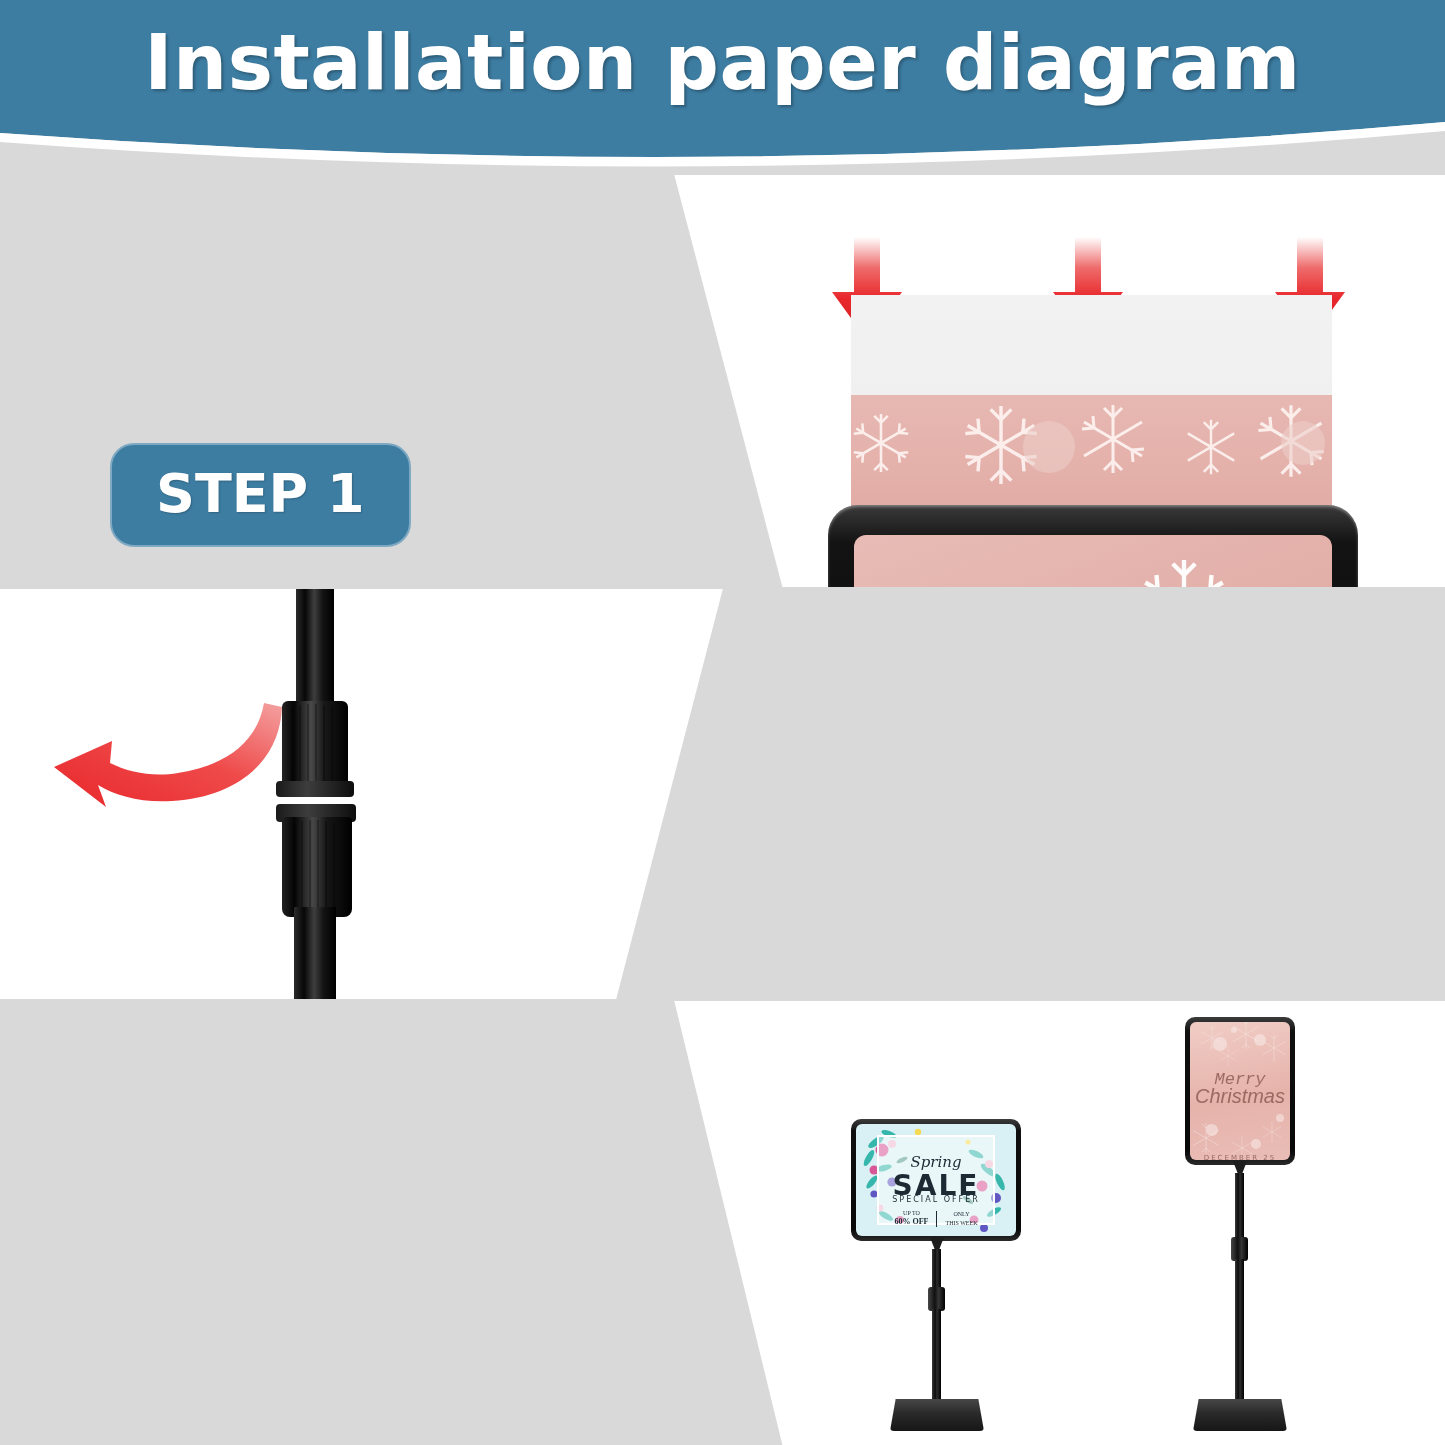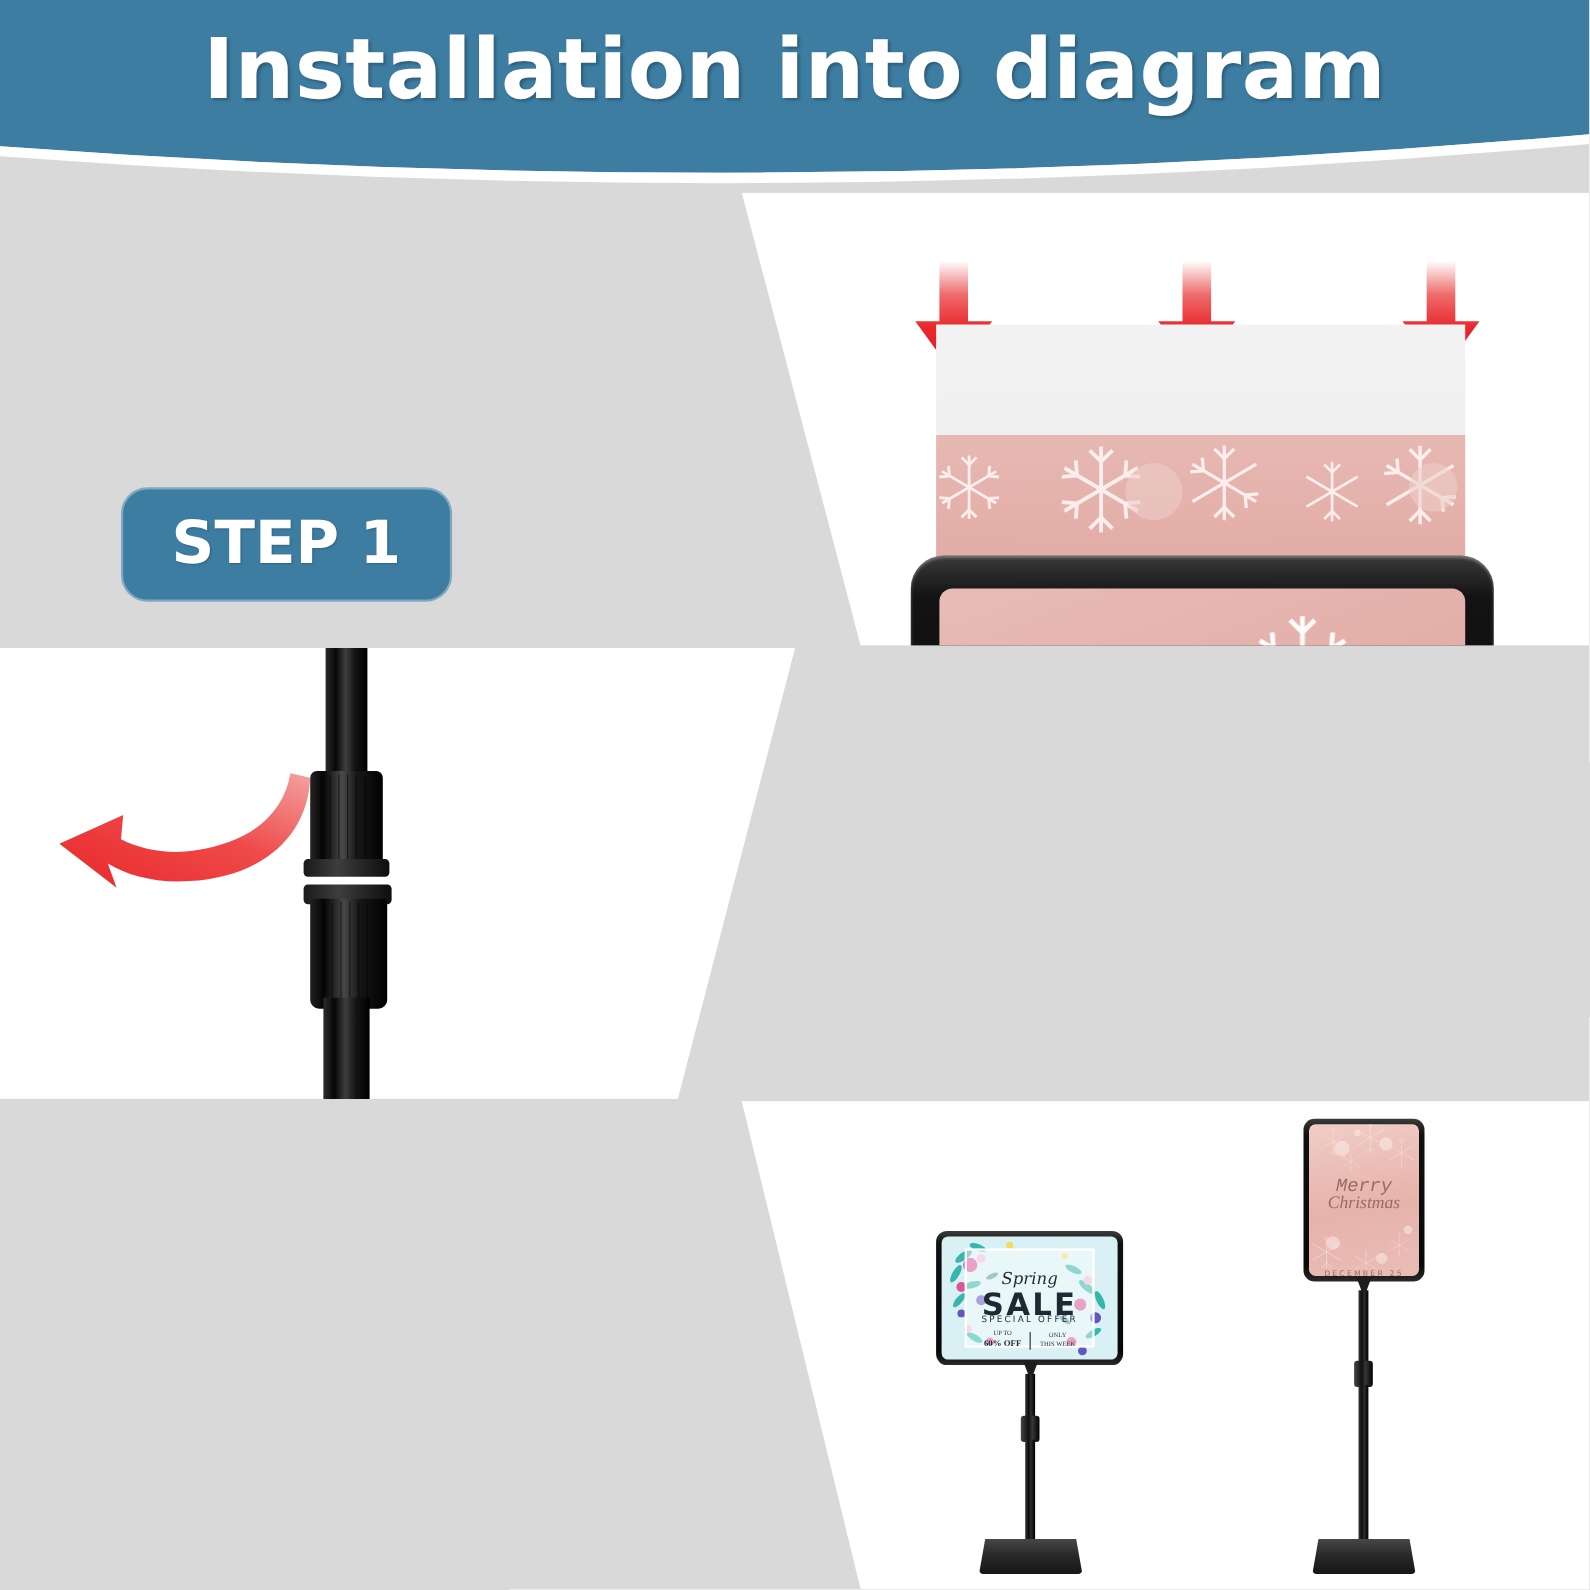--- a/index.html
+++ b/index.html
@@ -306,43 +306,43 @@
     color: #9b6a63;
   }
   #xmas-merry {
     top: 35%;
     font-family: Liberation Mono, monospace;
     font-style: italic;
     font-size: 17px;
   }
   #xmas-christmas {
     top: 46%;
-    font-family: Liberation Serif, serif;
+    font-family: Liberation Sans, sans-serif;
     font-style: italic;
-    font-size: 16px;
+    font-size: 20px;
   }
   #xmas-date {
     top: 61%;
     font-family: "DejaVu Sans", sans-serif;
     font-size: 7px;
     letter-spacing: 2px;
     margin-top: 48px;
   }
 </style>
 </head>
 <body>
 
 <div id="page">
 
   <div id="header-banner">
     <svg width="1445" height="175" viewBox="0 0 1445 175" xmlns="http://www.w3.org/2000/svg">
       <path d="M0,0 L1445,0 L1445,122 Q722,186 0,133 Z" fill="#3d7da2"></path>
       <path d="M0,133 Q722,186 1445,122 L1445,131 Q722,196 0,142 Z" fill="#ffffff"></path>
     </svg>
-    <div id="header-title">Installation into diagram</div>
+    <div id="header-title">Installation paper diagram</div>
   </div>
 
   <div class="row" id="row-1">
 
     <div class="photo-panel" id="photo-1">
 
       <svg class="art" style="left:0;top:0;width:813px;height:412px;" viewBox="0 0 813 412" xmlns="http://www.w3.org/2000/svg">
         <defs>
           <linearGradient id="redfade" x1="0" y1="0" x2="0" y2="1">
             <stop offset="0%" stop-color="#ffffff"></stop>

